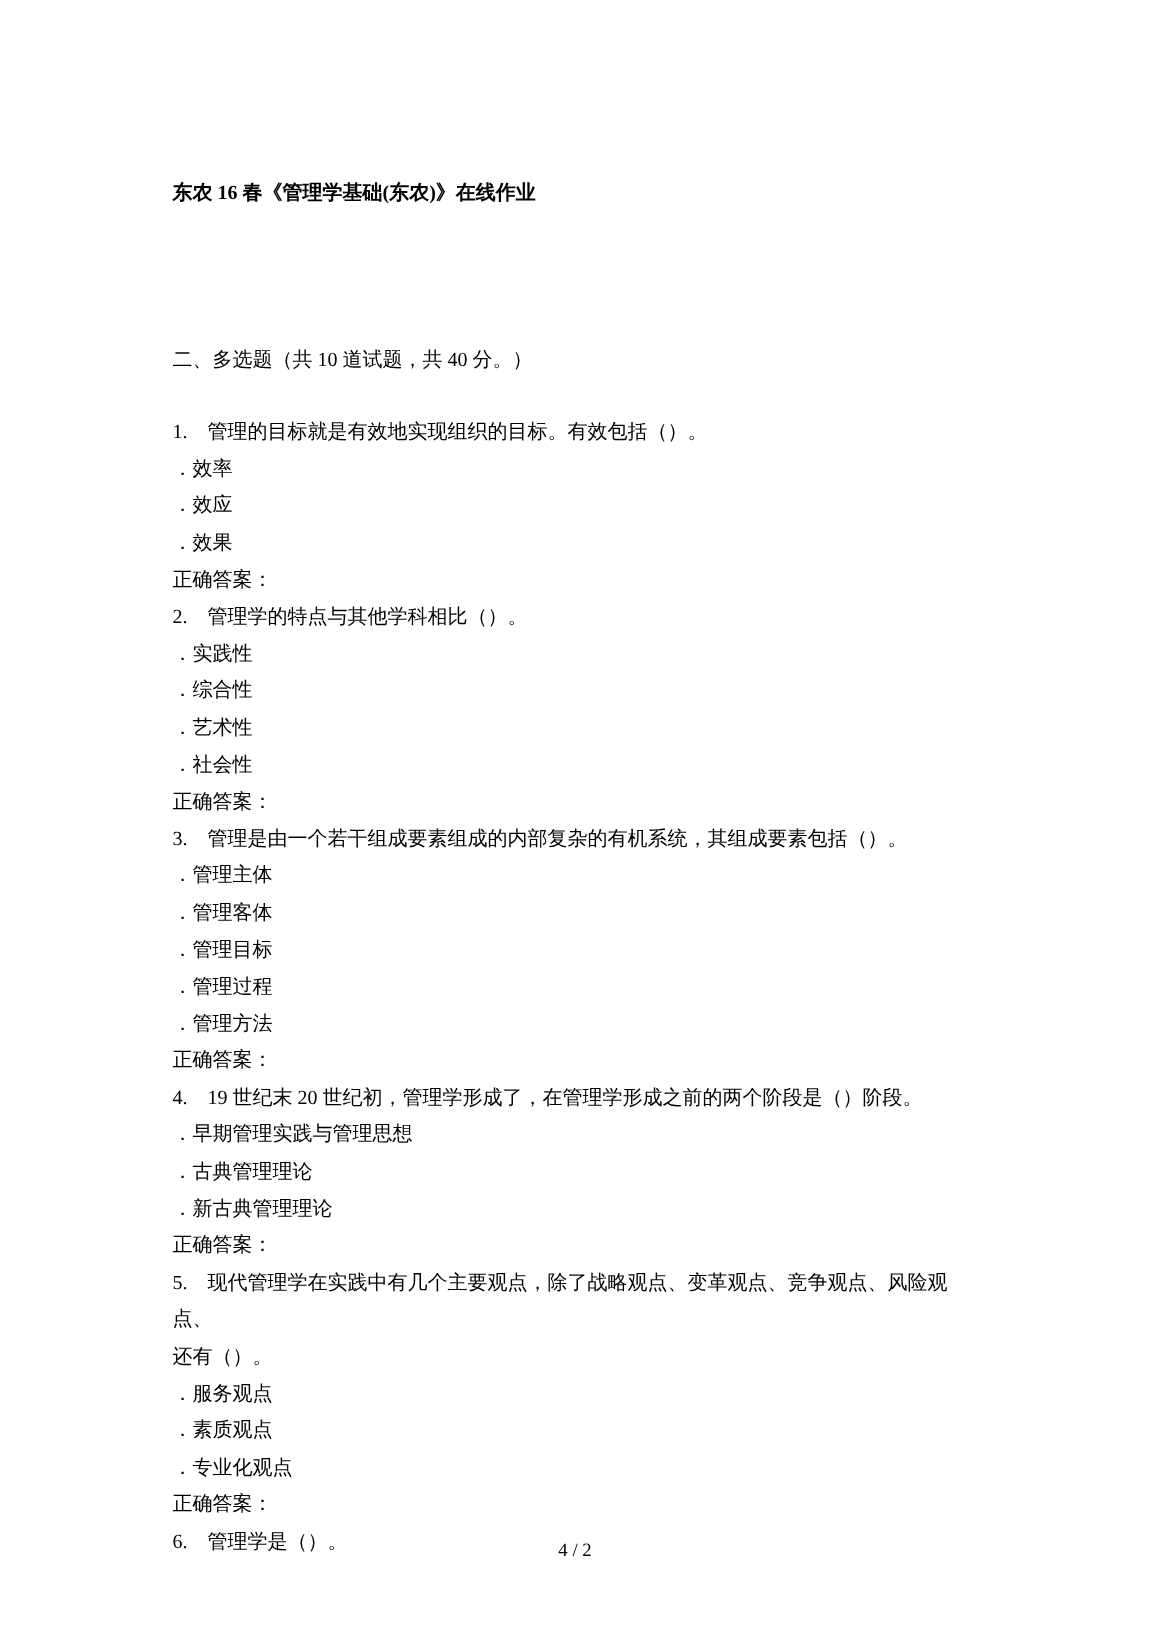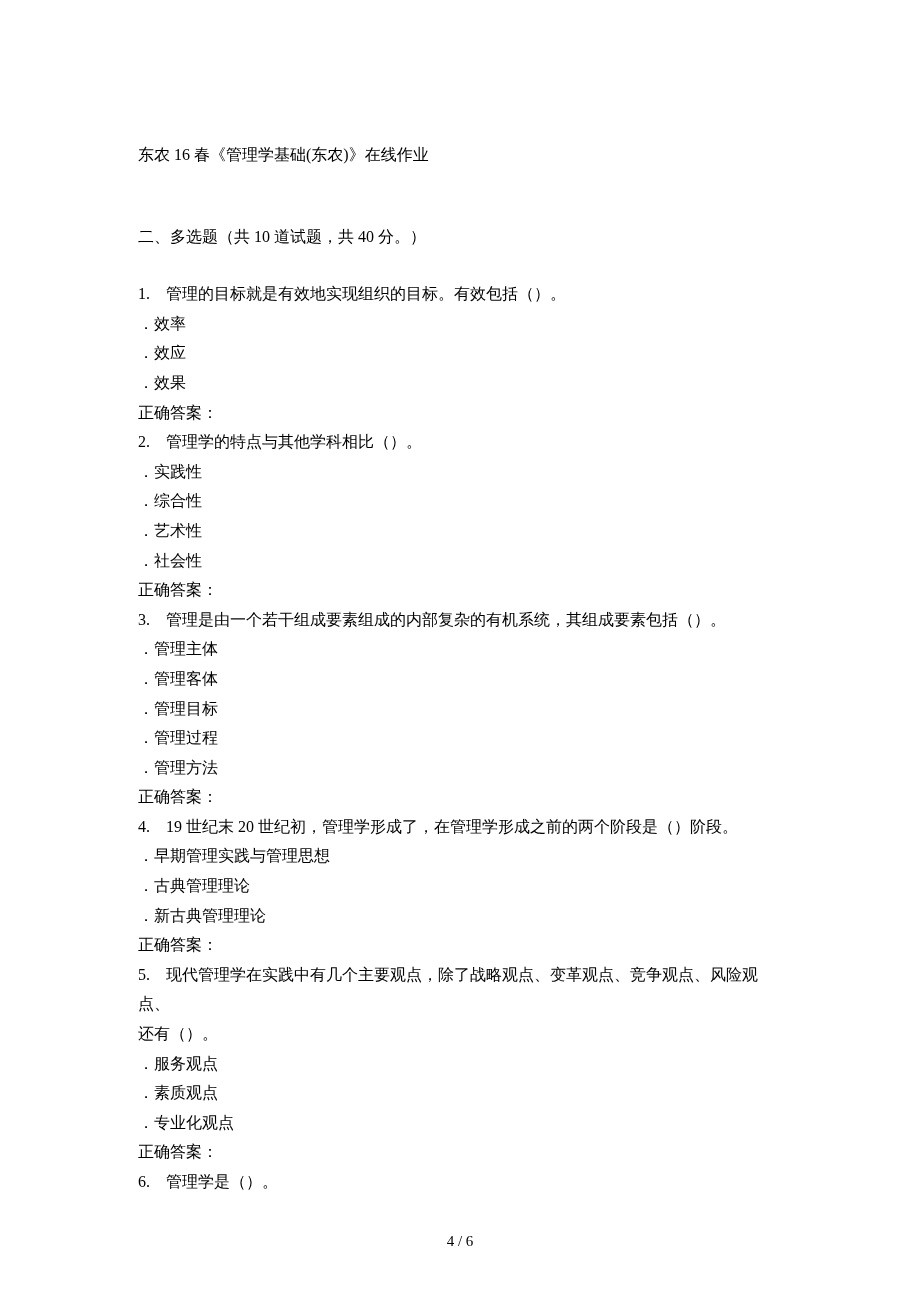--- a/index.html
+++ b/index.html
@@ -11,21 +11,22 @@
     font-family: "SimSun", "NSimSun", "宋体", serif;
     font-size: 16px;
     color: #000;
     line-height: 1.85;
     position: relative;
   }
   .page {
     padding: 140px 138px 0 138px;
   }
   .doc-title {
-    margin-bottom: 52px;
+    margin-bottom: 104px;
+    font-weight: bold;
   }
   .section-header {
     margin-bottom: 28px;
   }
   .question {
     
   }
   .option-line {
     
   }
@@ -105,13 +106,13 @@
 
   <div class="question">
     <div>
       <span>6.</span>　<span>管理学是（）。</span>
     </div>
 
   </div>
 
 </div>
 
-<div class="page-number">4 / 6</div>
+<div class="page-number">4 / 2</div>
 
 </body></html>

